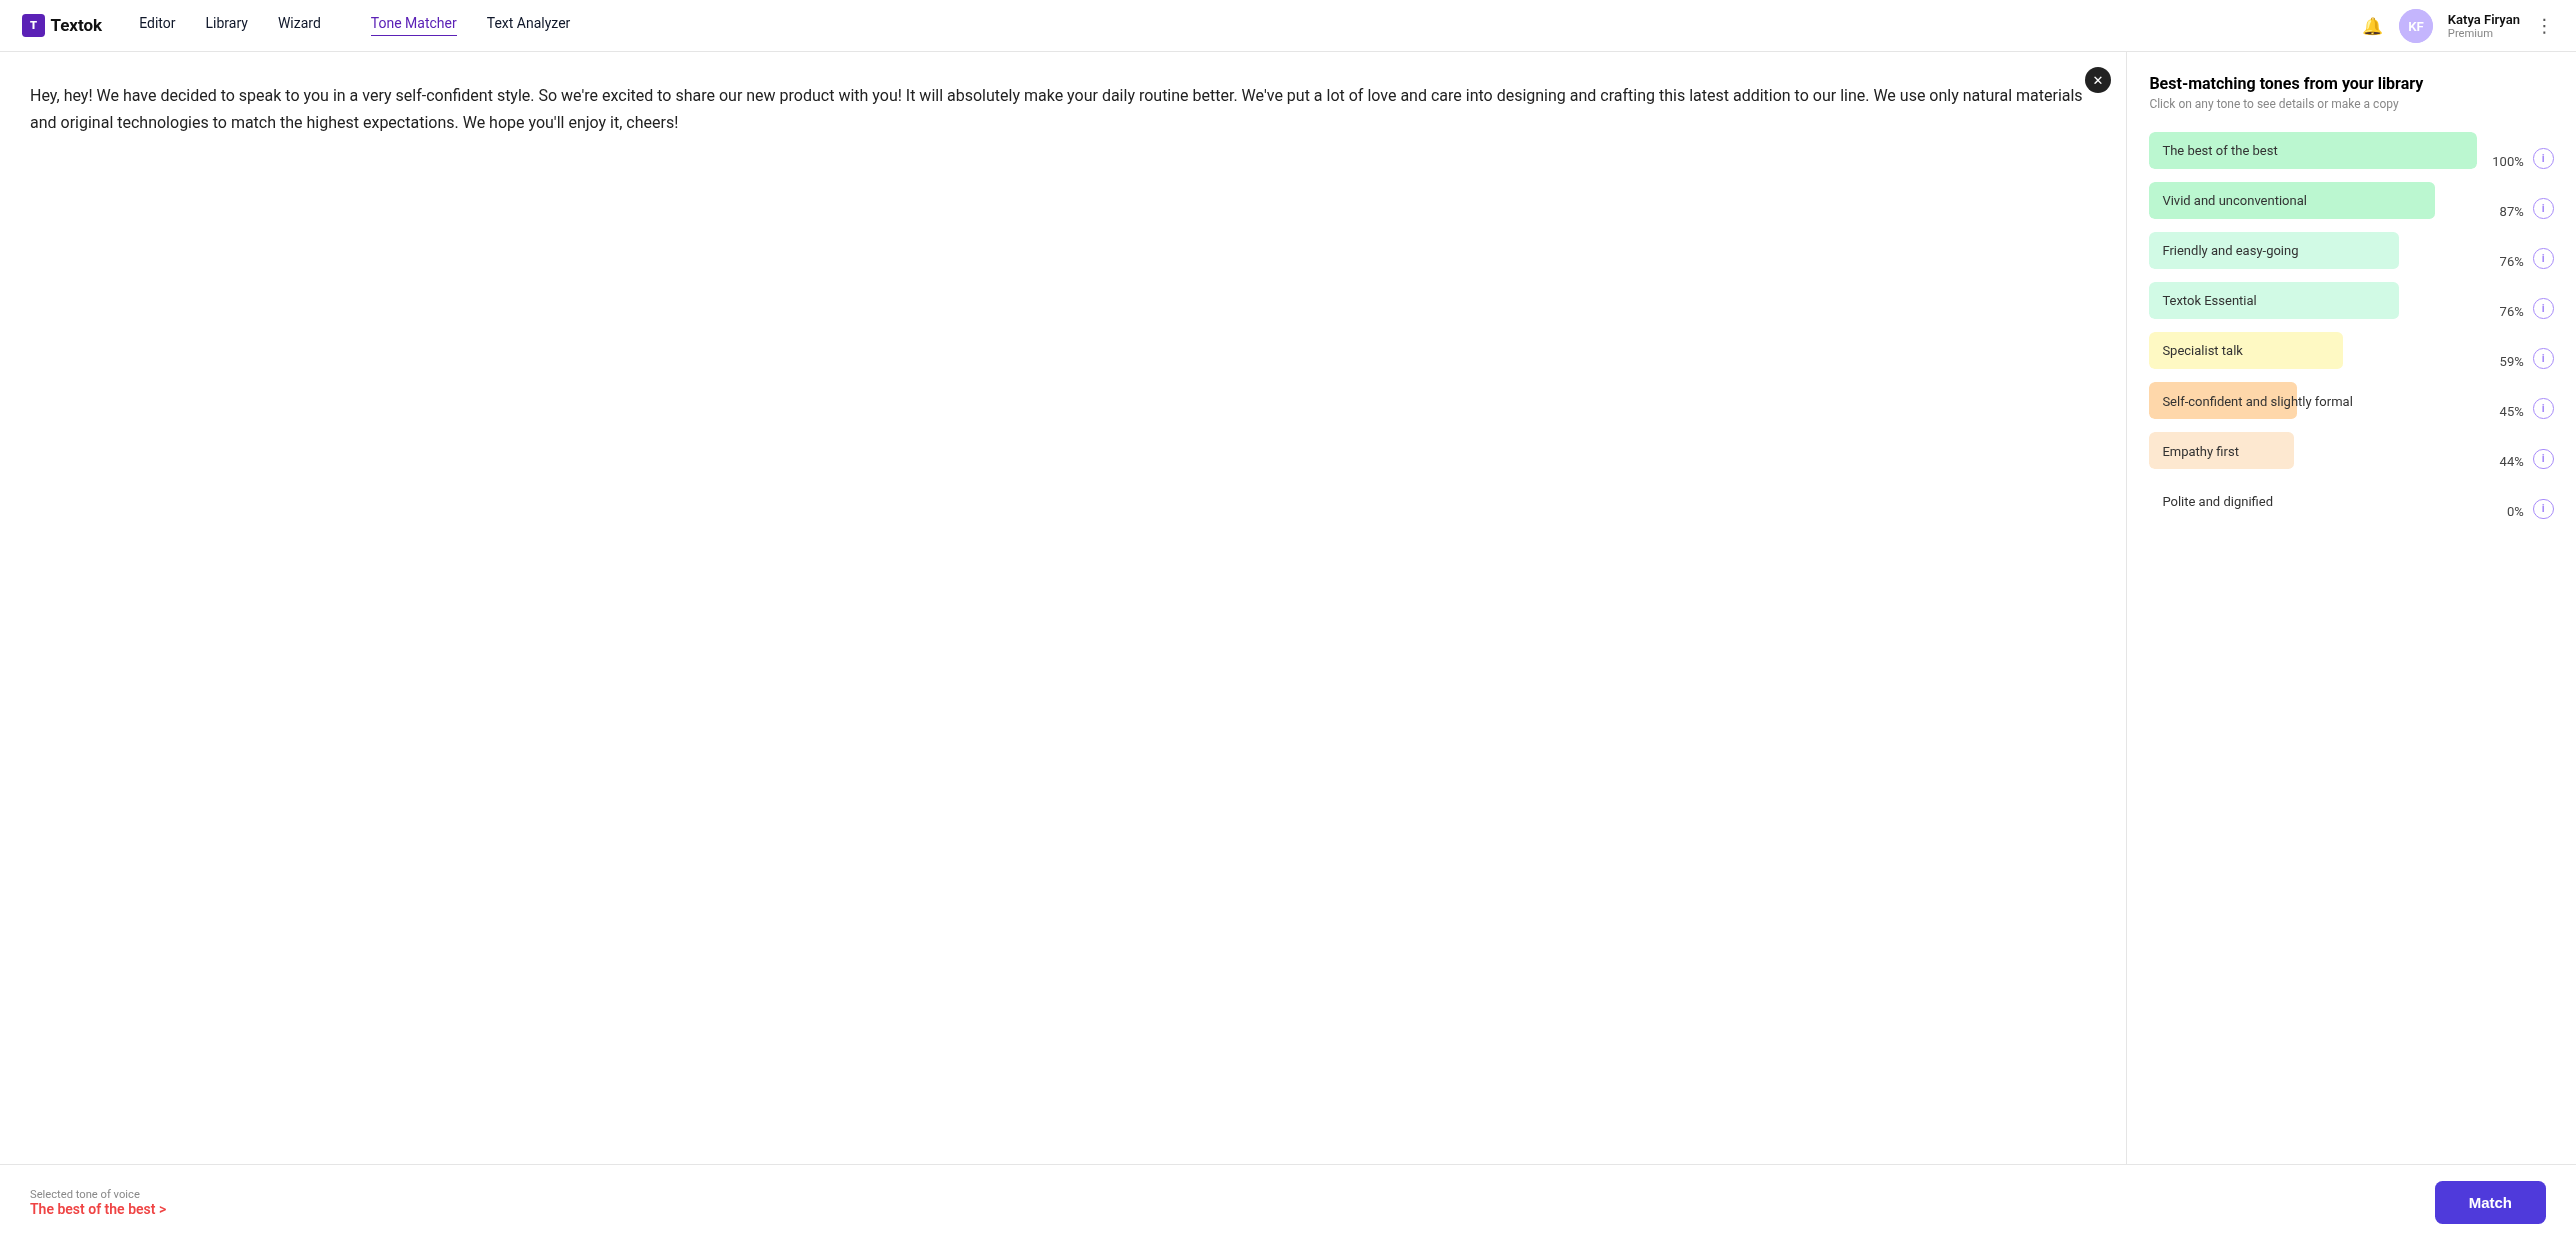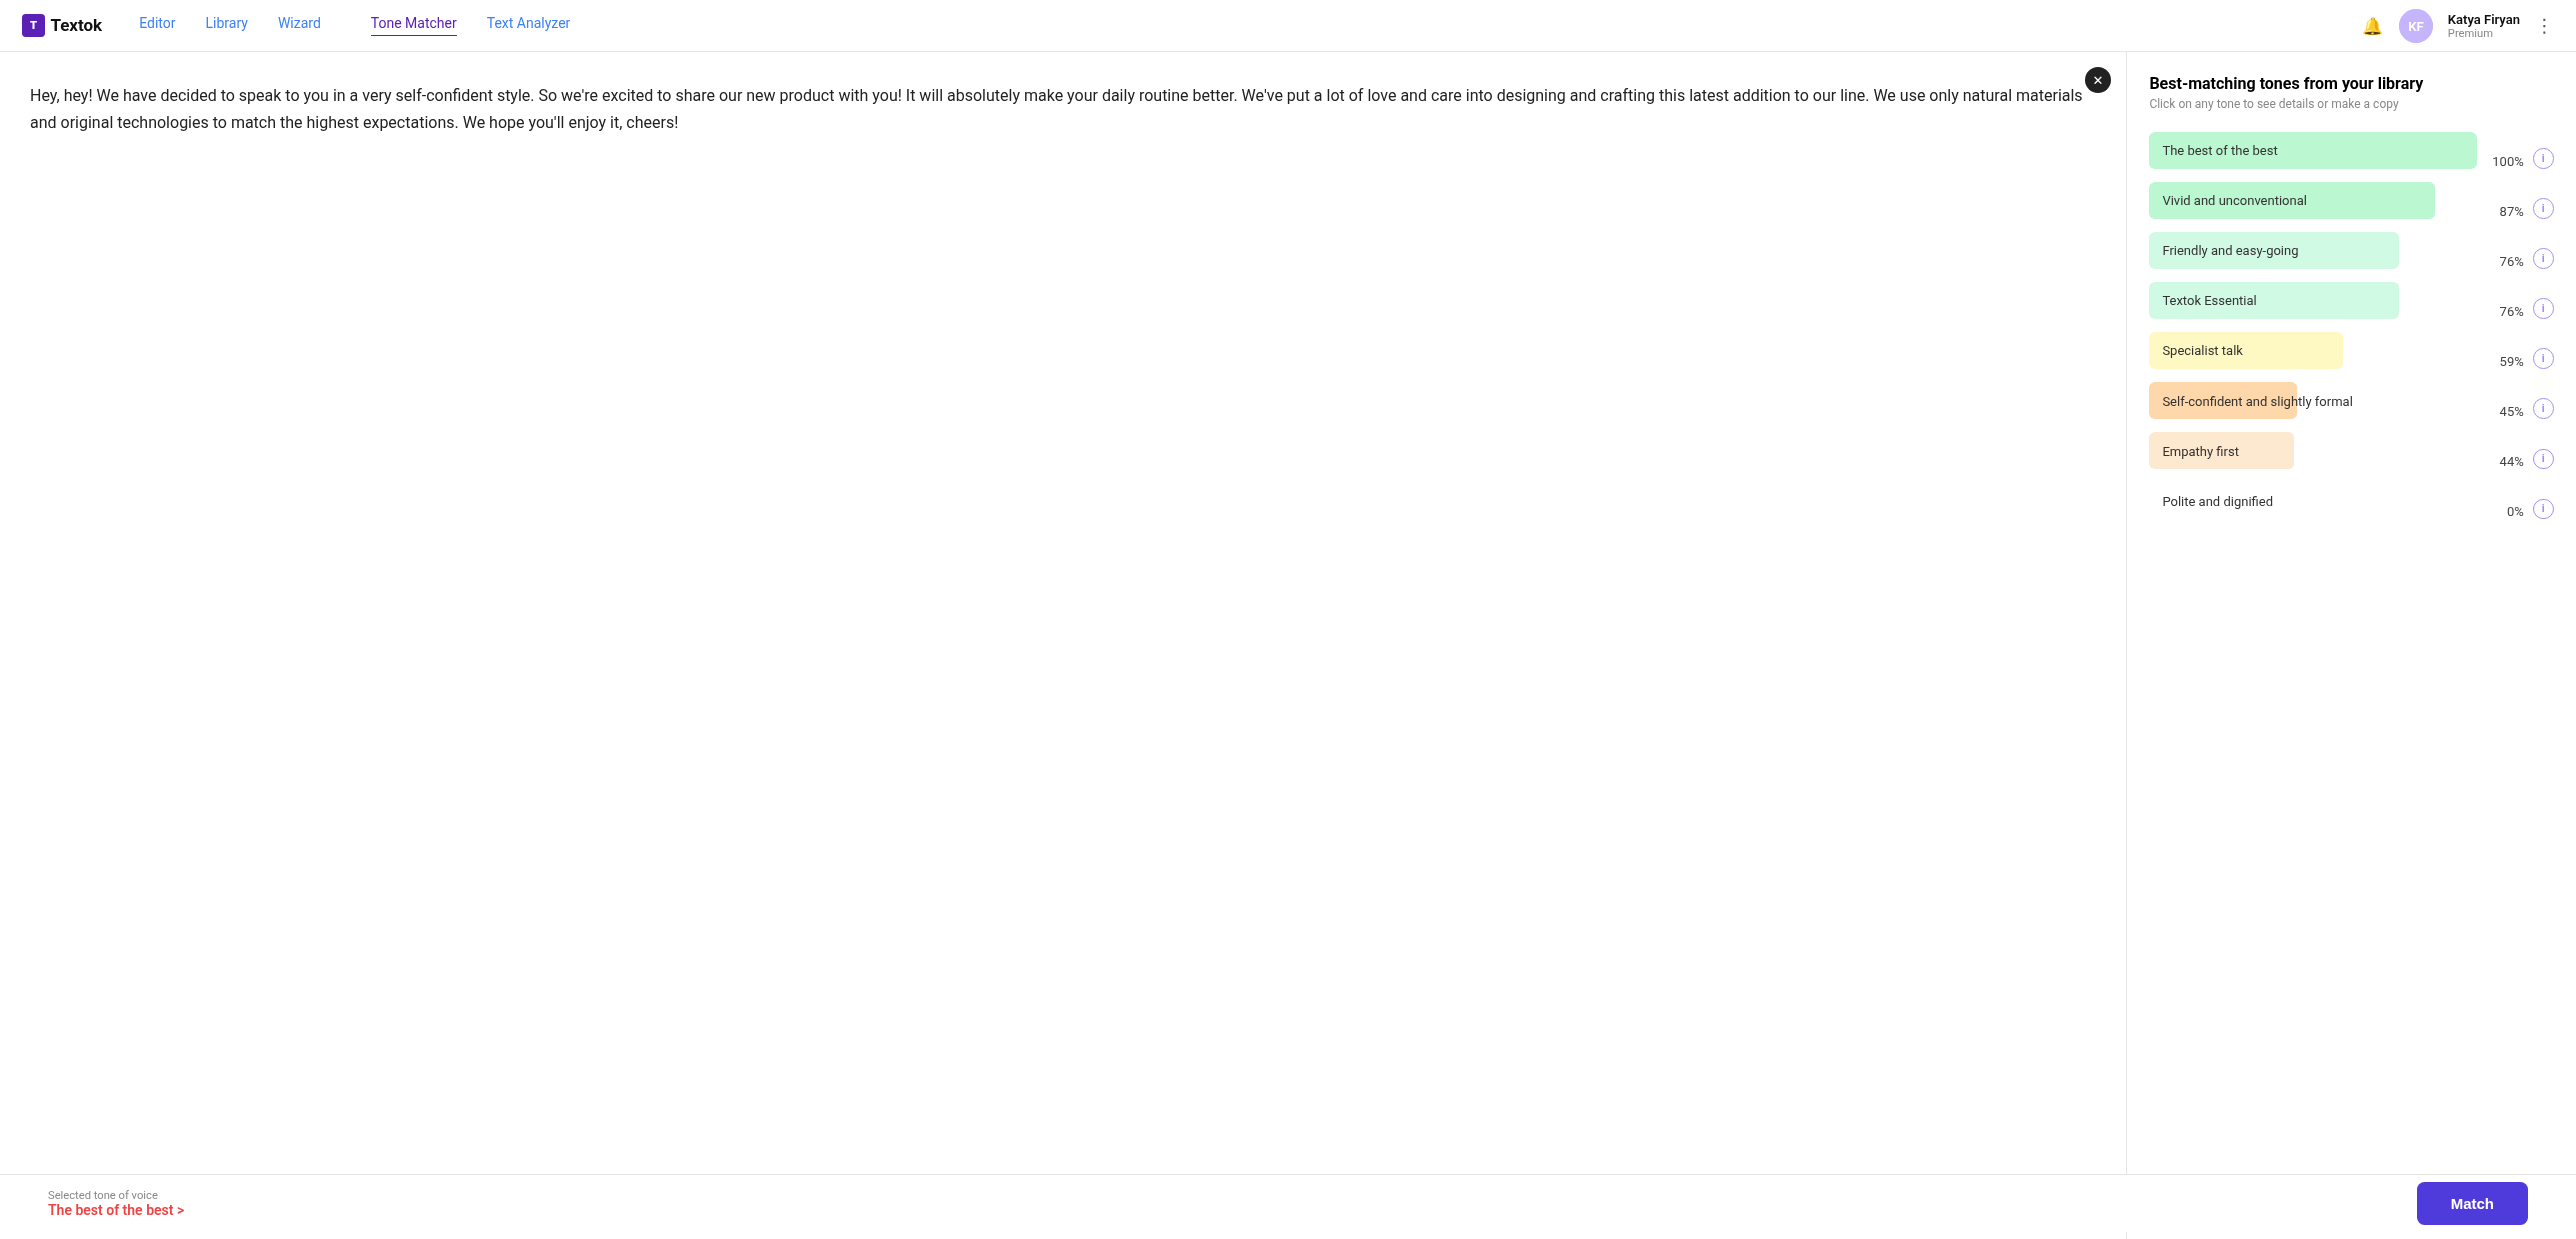--- a/index.html
+++ b/index.html
@@ -7,21 +7,21 @@
 
     
     nav {
       display: flex; align-items: center; height: 52px;
       border-bottom: 0.9px solid #e5e5e5; padding: 0 22.4px;
       position: fixed; top: 0; left: 0; right: 0; background: #fff; z-index: 100;
     }
     .nav-logo { display: flex; align-items: center; gap: 5.6px; font-weight: 700; font-size: 17px; color: #111; text-decoration: none; margin-right: 37px; }
     .nav-logo-icon { width: 22.4px; height: 22.4px; background: #5b21b6; border-radius: 3.7px; display: flex; align-items: center; justify-content: center; color: #fff; font-size: 11.2px; font-weight: 900; }
     .nav-links { display: flex; gap: 30px; flex: 1; }
-    .nav-link { text-decoration: none; color: #3b82f6; font-size: 14px; padding-bottom: 3.7px; }
+    .nav-link { text-decoration: none; color: #0f172a; font-size: 14px; padding-bottom: 3.7px; }
     .nav-link.active { color: #5b21b6; border-bottom: 1.9px solid #5b21b6; margin-left: 20px; }
     .nav-right { display: flex; align-items: center; gap: 15px; }
     .nav-bell { font-size: 17px; color: #555; cursor: pointer; }
     .nav-avatar { width: 34px; height: 34px; border-radius: 50%; background: #c4b5fd; display: flex; align-items: center; justify-content: center; overflow: hidden; }
     .nav-user { font-size: 13px; }
     .nav-user-name { font-weight: 600; color: #111; }
     .nav-user-plan { font-size: 11.2px; color: #888; }
     .nav-more { font-size: 18.7px; color: #555; cursor: pointer; }
 
     
@@ -42,24 +42,24 @@
       font-size: 16px; line-height: 1.7; color: #222; flex: 1;
     }
     .editor-footer {
       display: flex; align-items: center; justify-content: flex-end; gap: 11.2px;
       padding: 11.2px 0; color: #999; font-size: 13px; border-top: 0.9px solid #f0f0f0; margin-top: 15px;
     }
     .editor-footer-icon { font-size: 17px; cursor: pointer; color: #888; }
 
     
     .bottom-bar {
-      position: fixed; bottom: 7px; left: 0; right: 0;
+      position: fixed; bottom: 0; left: 0; right: 0;
       background: #fff; border-top: 0.9px solid #e5e5e5;
       display: flex; align-items: center; justify-content: space-between;
-      padding: 15px 48px; height: 58px;
+      padding: 15px 30px; height: 75px;
     }
     .bottom-bar-left { display: flex; flex-direction: column; }
     .bottom-bar-label { font-size: 11.2px; color: #888; }
     .bottom-bar-tone { font-size: 14px; font-weight: 600; color: #ef4444; }
     .match-btn {
       background: #4f3adb; color: #fff; border: none; border-radius: 7.5px;
       padding: 13px 34px; font-size: 15px; font-weight: 600; cursor: pointer; text-align: center;
     }
 
     

